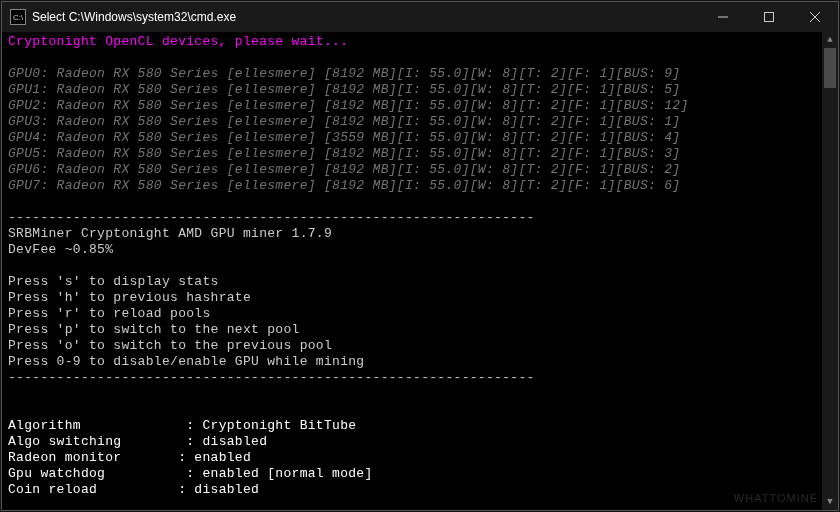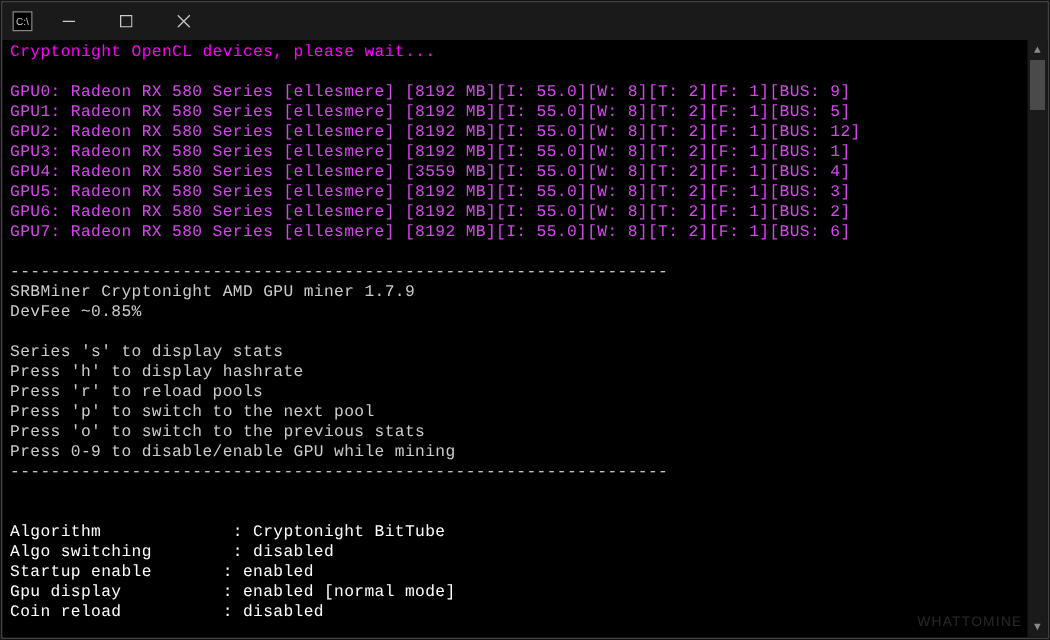--- a/index.html
+++ b/index.html
@@ -89,41 +89,42 @@
       position: relative;
     }
     .sb-thumb {
       position: absolute;
       top: 0;
       left: 2px;
       right: 2px;
       height: 40px;
       background: #4a4a4a;
     }
-    .magenta { color: #d946ef; }
+    .magenta { color: #737373; font-style: italic; }
     .magenta-bright { color: #ff00ff; }
     .white { color: #ccc; }
     .yellow { color: #ffffff; font-family: Liberation Mono, monospace; }
     .dash-line { color: #ccc; }
     .watermark {
       position: absolute;
       right: 20px;
       bottom: 6px;
       font-family: sans-serif;
       font-size: 11px;
       color: rgba(160,160,160,0.25);
       letter-spacing: 1px;
     }
   </style>
 </head>
 <body>
 
 <div class="window">
   <div class="titlebar">
     <div class="titlebar-icon">C:\</div>
+    <div class="titlebar-title">Select C:\Windows\system32\cmd.exe</div>
     <div class="titlebar-buttons">
       <div class="titlebar-btn">
         <svg width="10" height="10" viewBox="0 0 10 10">
             <path d="M0 5 H10" stroke="#ccc" stroke-width="1"></path>
           </svg>
       </div>
       <div class="titlebar-btn">
         <svg width="10" height="10" viewBox="0 0 10 10">
             <rect x="0.5" y="0.5" width="9" height="9" fill="none" stroke="#ccc" stroke-width="1"></rect>
           </svg>
@@ -144,33 +145,33 @@
 <span class="magenta">GPU3: Radeon RX 580 Series [ellesmere] [8192 MB][I: 55.0][W: 8][T: 2][F: 1][BUS: 1]</span>
 <span class="magenta">GPU4: Radeon RX 580 Series [ellesmere] [3559 MB][I: 55.0][W: 8][T: 2][F: 1][BUS: 4]</span>
 <span class="magenta">GPU5: Radeon RX 580 Series [ellesmere] [8192 MB][I: 55.0][W: 8][T: 2][F: 1][BUS: 3]</span>
 <span class="magenta">GPU6: Radeon RX 580 Series [ellesmere] [8192 MB][I: 55.0][W: 8][T: 2][F: 1][BUS: 2]</span>
 <span class="magenta">GPU7: Radeon RX 580 Series [ellesmere] [8192 MB][I: 55.0][W: 8][T: 2][F: 1][BUS: 6]</span>
 
 <span class="dash-line">-----------------------------------------------------------------</span>
 <span class="white">SRBMiner Cryptonight AMD GPU miner 1.7.9</span>
 <span class="white">DevFee ~0.85%</span>
 
-<span class="white">Series 's' to display stats</span>
-<span class="white">Press 'h' to display hashrate</span>
+<span class="white">Press 's' to display stats</span>
+<span class="white">Press 'h' to previous hashrate</span>
 <span class="white">Press 'r' to reload pools</span>
 <span class="white">Press 'p' to switch to the next pool</span>
-<span class="white">Press 'o' to switch to the previous stats</span>
+<span class="white">Press 'o' to switch to the previous pool</span>
 <span class="white">Press 0-9 to disable/enable GPU while mining</span>
 <span class="dash-line">-----------------------------------------------------------------</span>
 
 
 <span class="yellow">Algorithm             : Cryptonight BitTube</span>
 <span class="yellow">Algo switching        : disabled</span>
-<span class="yellow">Startup enable       : enabled</span>
-<span class="yellow">Gpu display          : enabled [normal mode]</span>
+<span class="yellow">Radeon monitor       : enabled</span>
+<span class="yellow">Gpu watchdog          : enabled [normal mode]</span>
 <span class="yellow">Coin reload          : disabled</span>
 </div>
     <div class="scrollbar">
       <div class="sb-arrow">▲</div>
       <div class="sb-track">
         <div class="sb-thumb"></div>
       </div>
       <div class="sb-arrow">▼</div>
     </div>
     <div class="watermark">WHATTOMINE</div>

